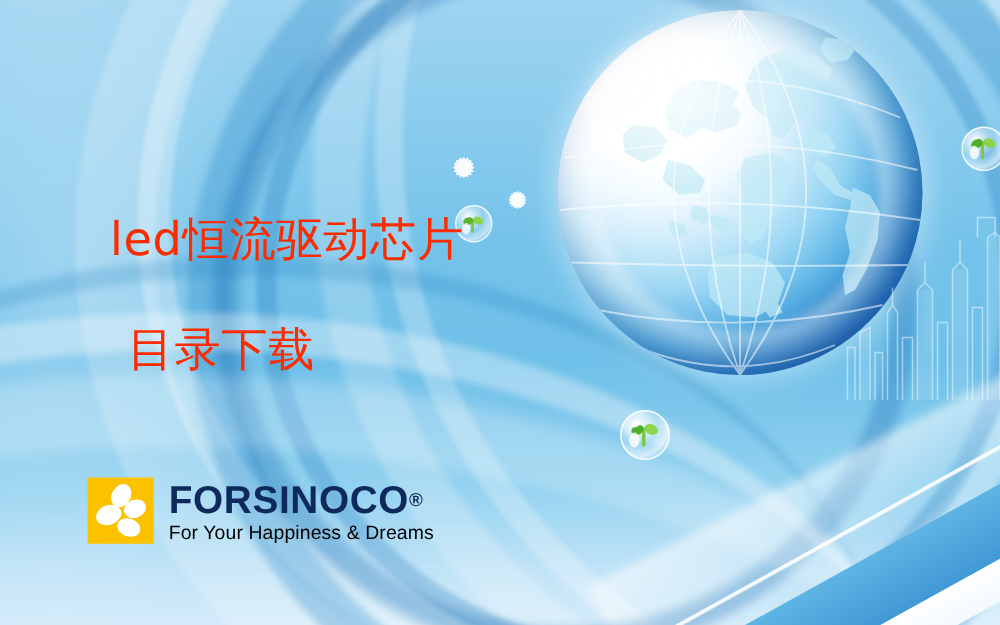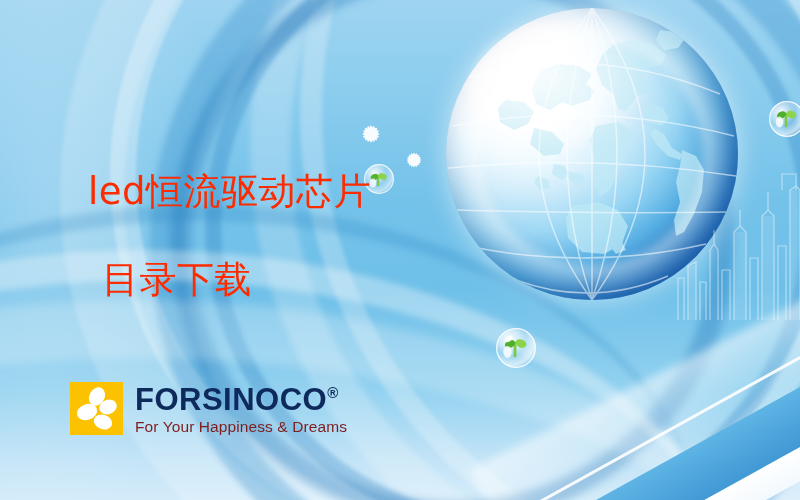--- a/index.html
+++ b/index.html
@@ -165,25 +165,25 @@
     position:relative;flex:0 0 auto;
   }
   .logo-text{margin-left:12px;padding-top:2px;}
   .brand{
     color:#0e2a5c;
     font-weight:bold;
     font-size:31px;
     line-height:32px;
     letter-spacing:.5px;
     font-family:"Liberation Sans","DejaVu Sans",sans-serif;
-    display:flex;align-items:flex-start;
+    display:flex;align-items:center;
   }
   .brand .reg{font-size:15px;line-height:15px;margin-top:1px;}
   .tagline{
-    color:#7f1d1d;
+    color:#000000;
     font-size:15.5px;
     line-height:18px;
     margin-top:2px;
     letter-spacing:.1px;
     font-family:"Liberation Sans","DejaVu Sans",sans-serif;
   }
 </style>
 </head>
 <body>
 

